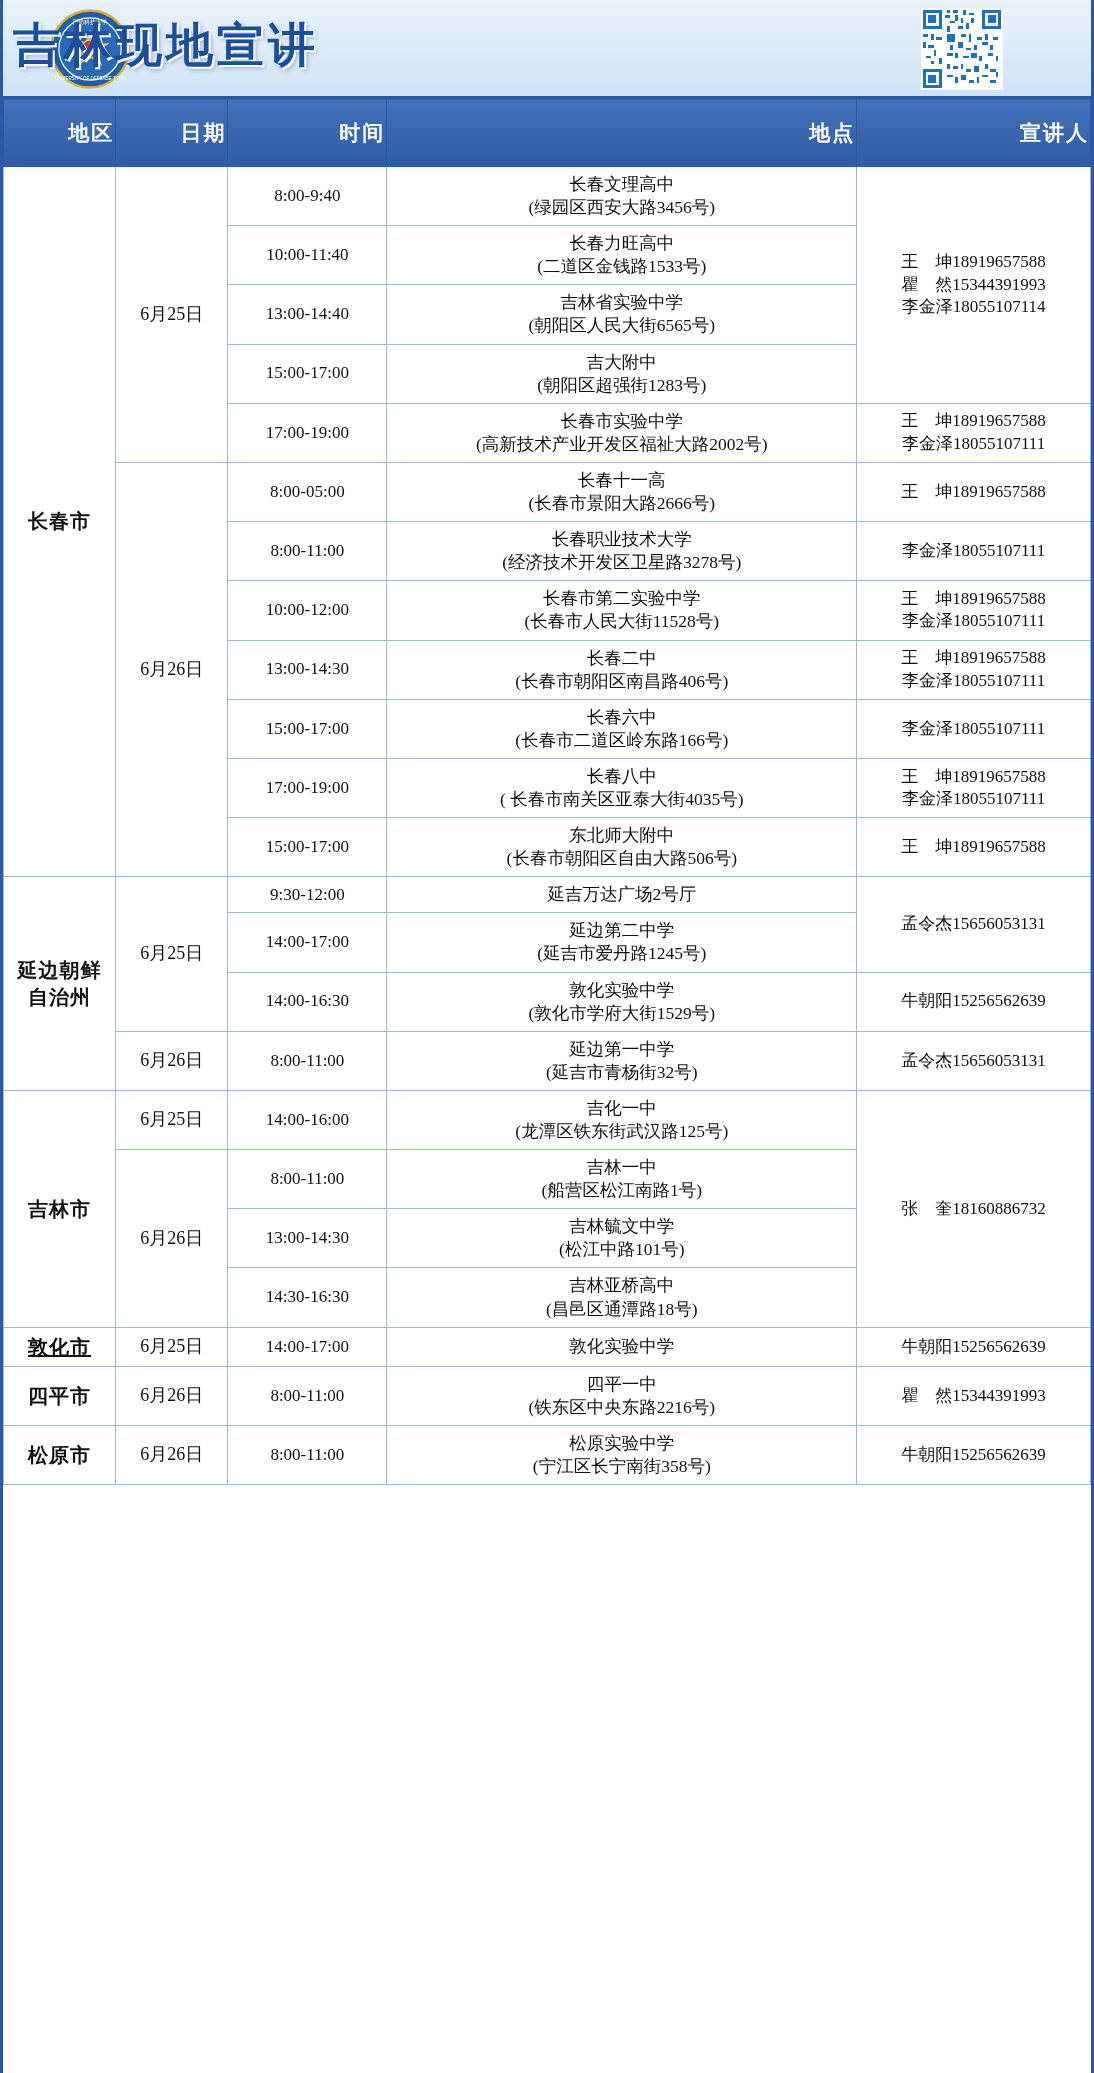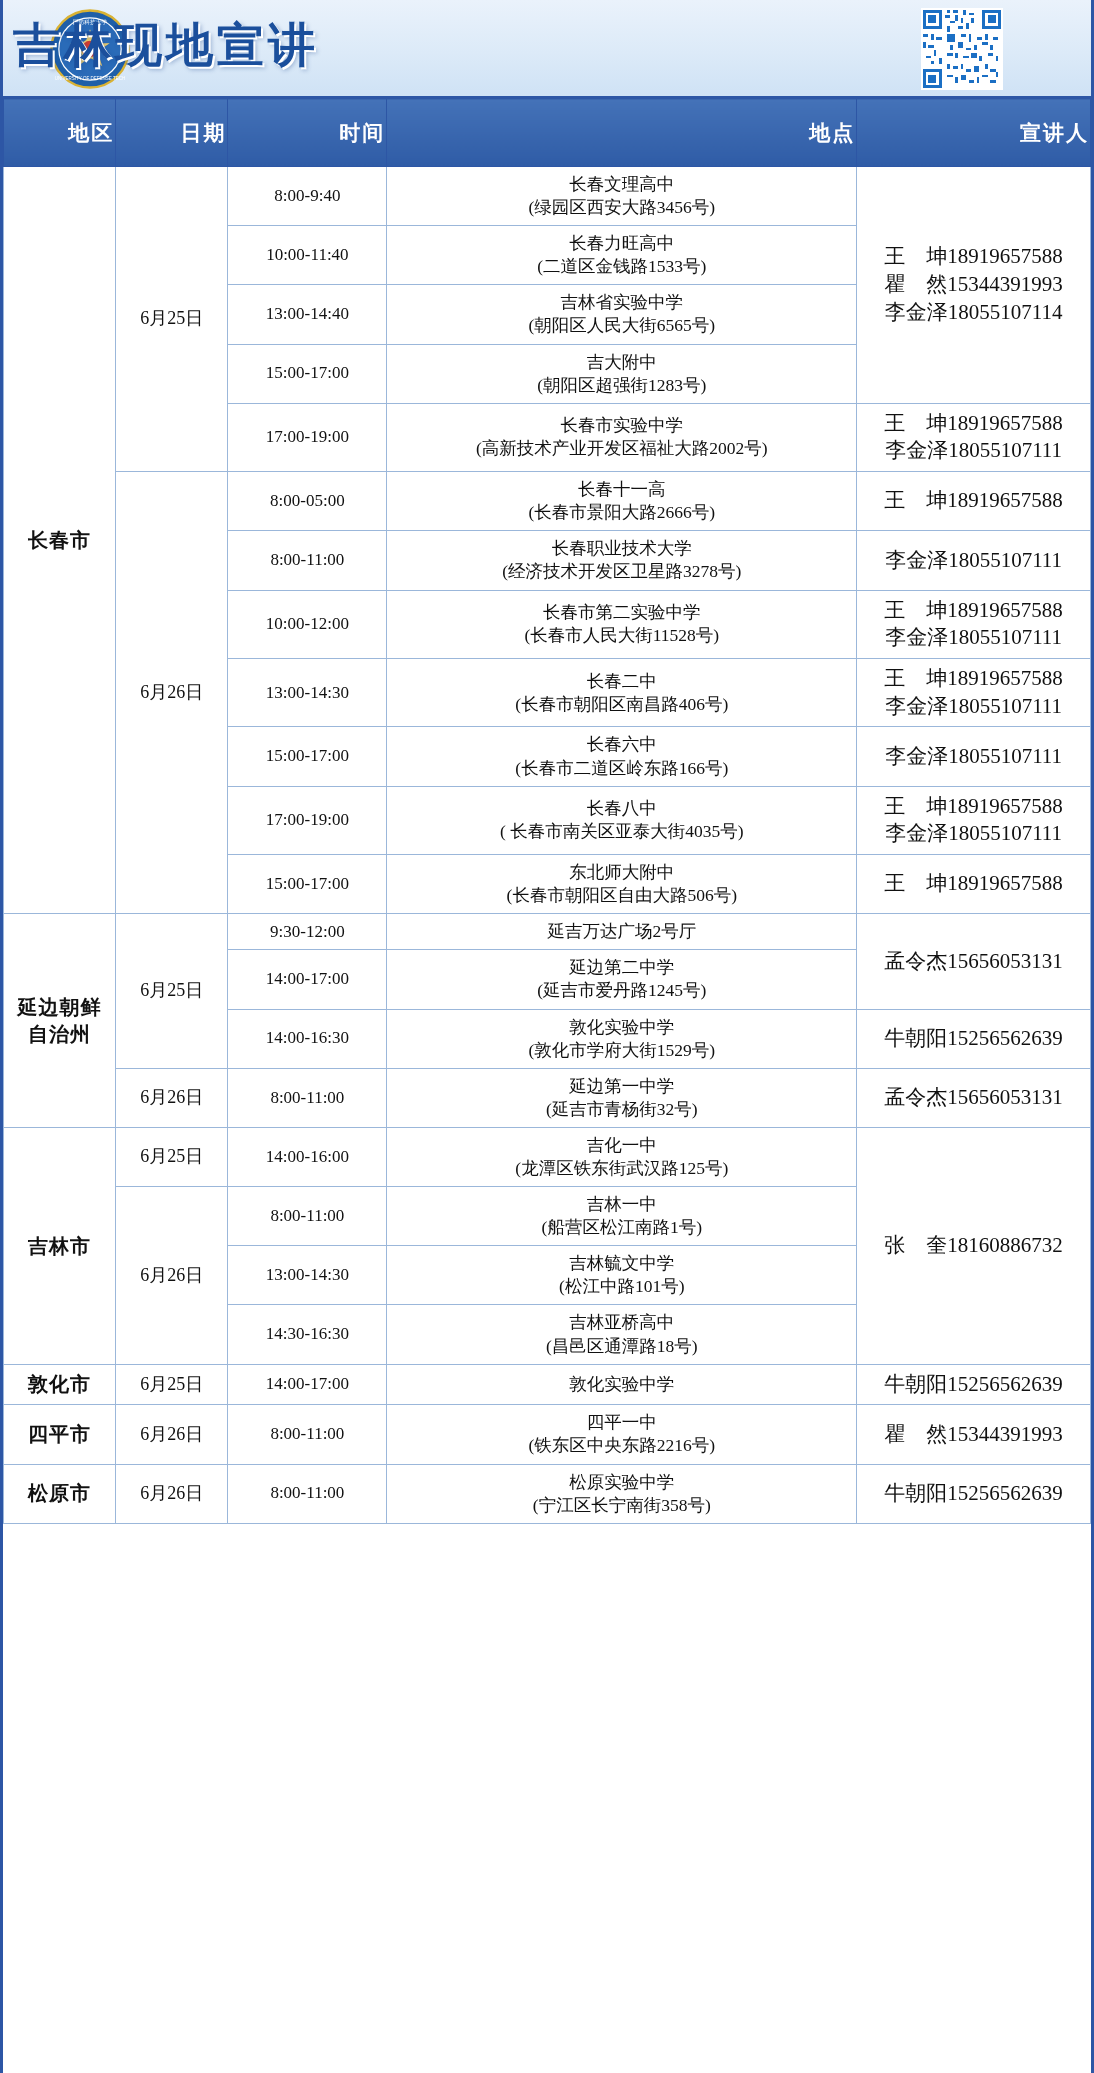--- a/index.html
+++ b/index.html
@@ -75,21 +75,21 @@
     text-align: center;
     vertical-align: middle;
     padding: 6px 4px;
     line-height: 1.32;
     color: #111;
   }
   td.region { font-size: 20px; font-weight: bold; letter-spacing: 1px; }
   td.date   { font-size: 18px; }
   td.time   { font-size: 17px; }
   td.place  { font-size: 17.5px; }
-  td.speaker{ font-size: 21px; text-align: center; }
+  td.speaker{ font-size: 17px; text-align: center; }
   td.place .l1 { display: block; }
   td.place .l2 { display: block; }
   td.speaker .sp { display: block; white-space: pre; }
   .col-region { width: 96px; }
   .col-date   { width: 96px; }
   .col-time   { width: 136px; }
   .col-place  { width: 402px; }
   .col-speaker{ width: 200px; }
 </style>
 </head>
@@ -396,21 +396,21 @@
           </td>
         </tr>
         <tr>
           <td class="time">14:30-16:30</td>
           <td class="place">
             <span class="l1">吉林亚桥高中</span>
             <span class="l2">(昌邑区通潭路18号)</span>
           </td>
         </tr>
         <tr>
-          <td class="region" rowspan="1" style="white-space: pre-line;">敦化市</td>
+          <td class="region" rowspan="1" style="white-space: pre-line; text-decoration: underline;">敦化市</td>
           <td class="date" rowspan="1">6月25日</td>
           <td class="time">14:00-17:00</td>
           <td class="place">
             <span class="l1">敦化实验中学</span>
           </td>
           <td class="speaker" rowspan="1">
             <span class="sp">牛朝阳15256562639</span>
           </td>
         </tr>
         <tr>

